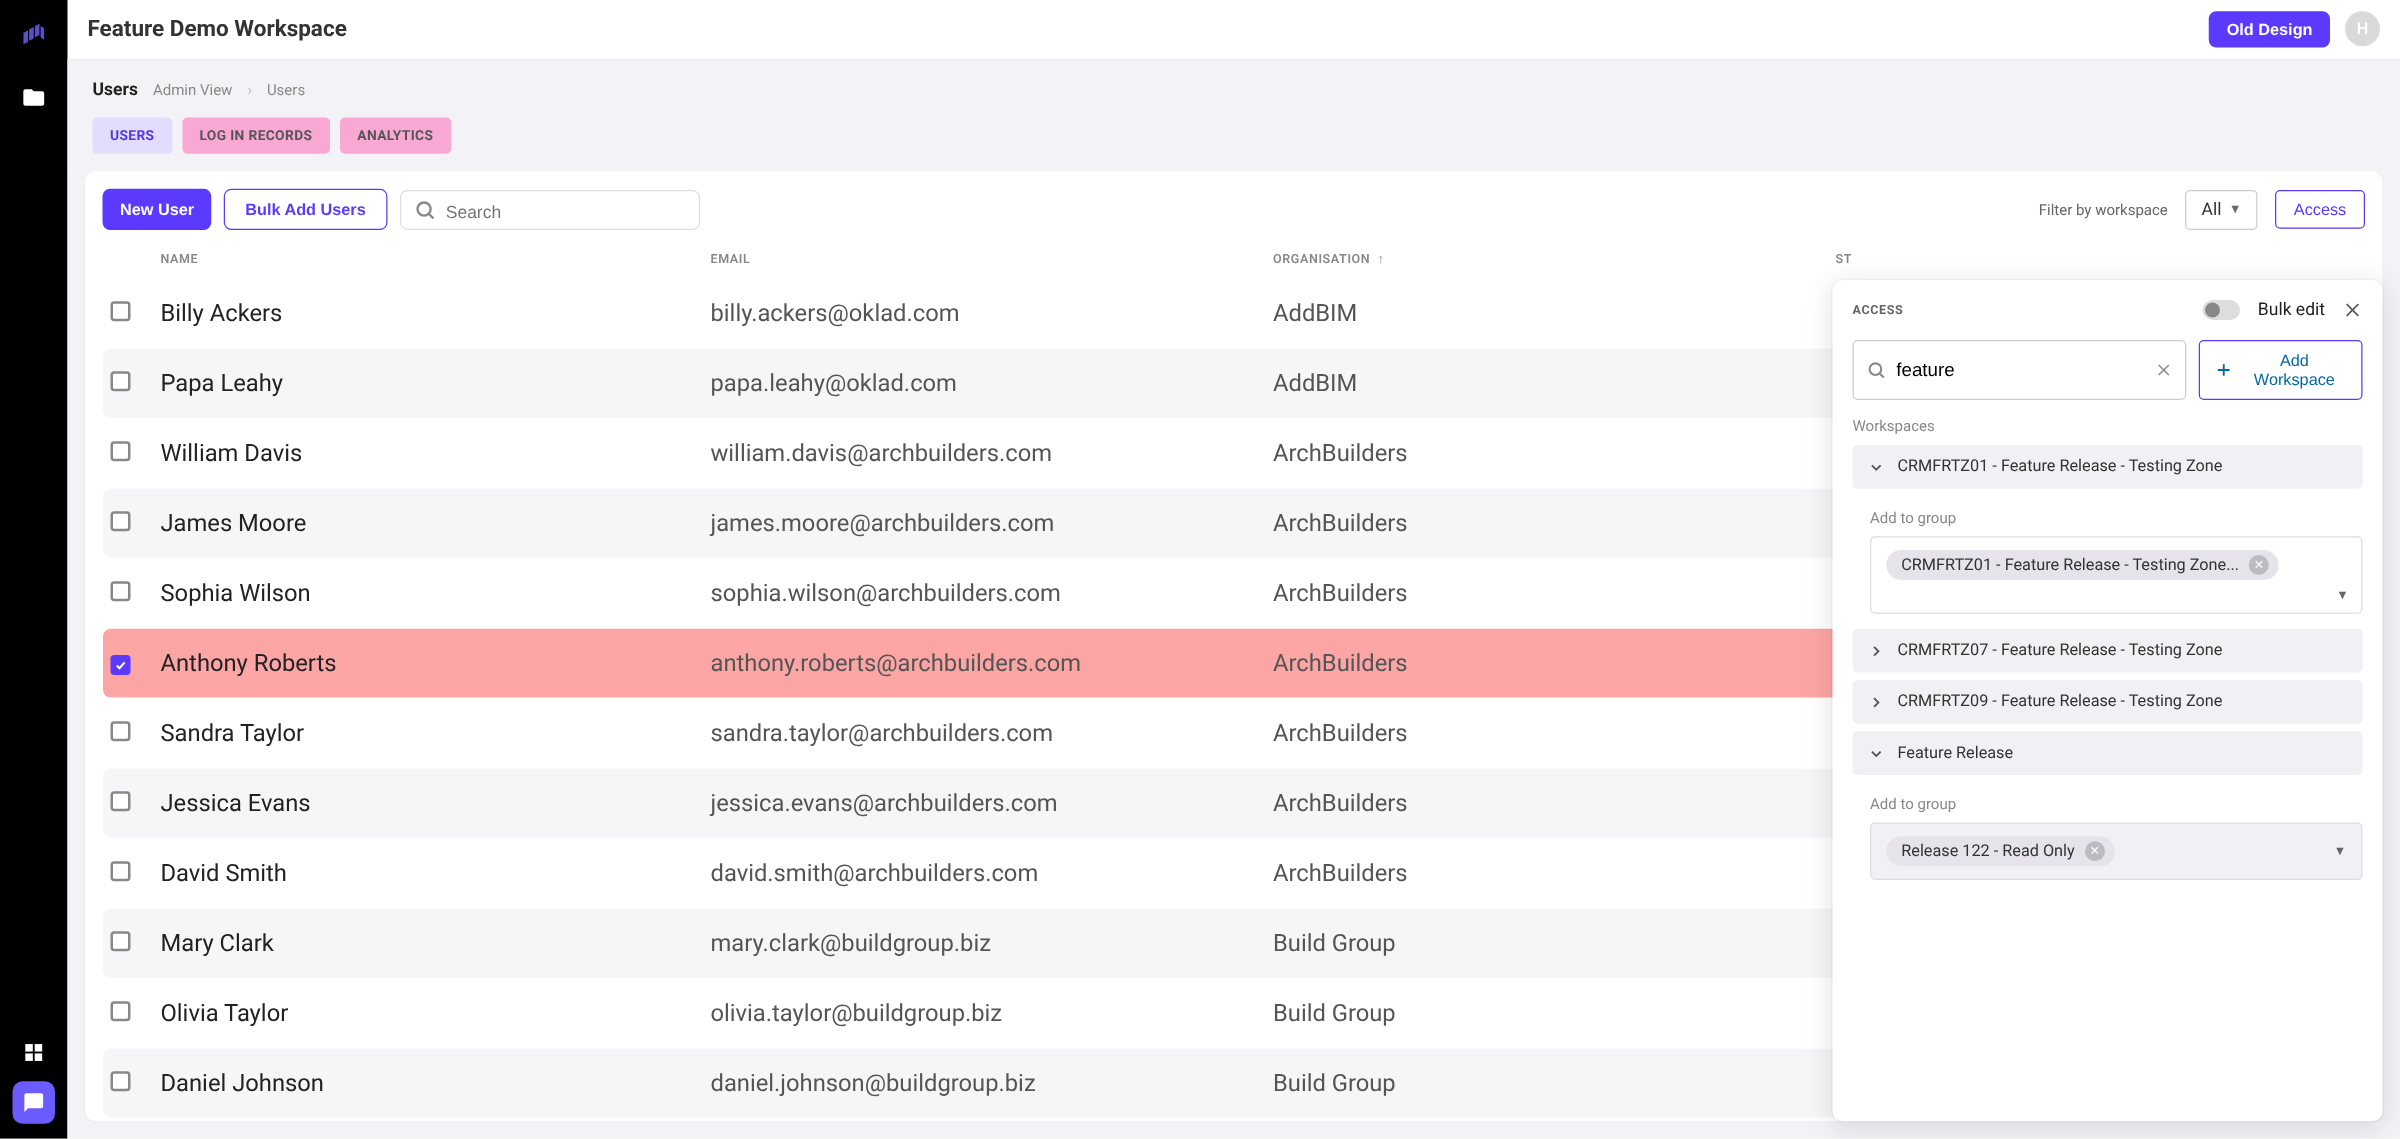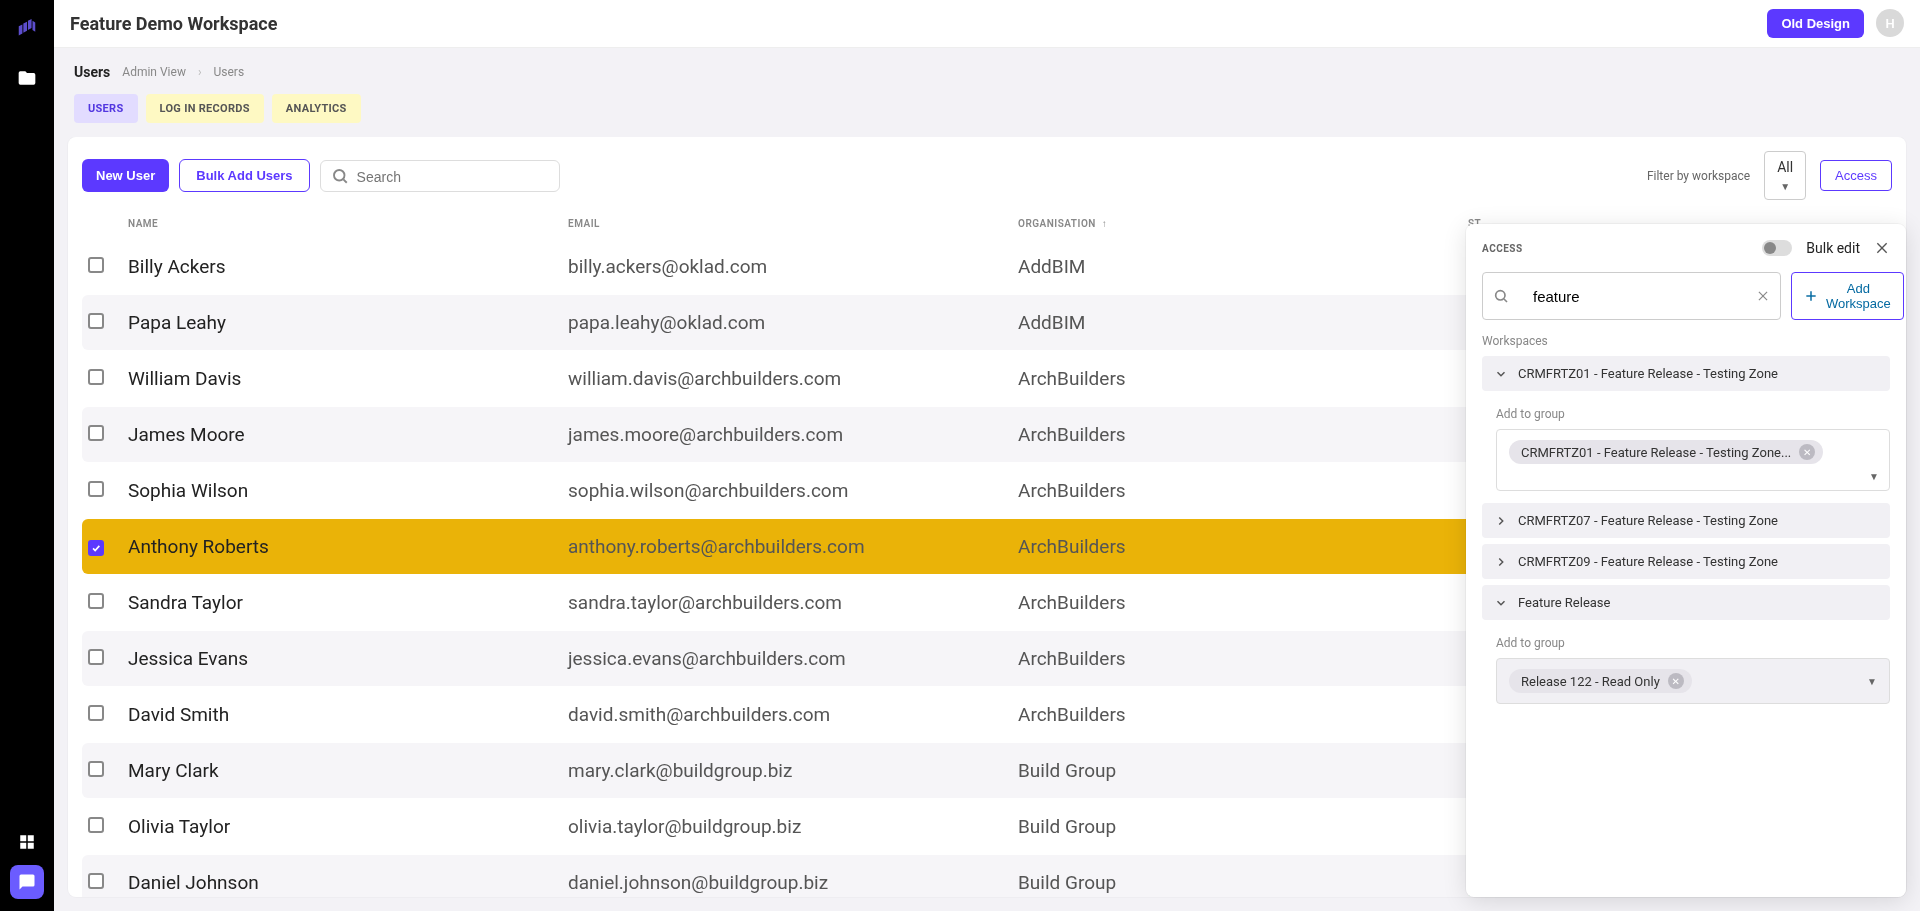--- a/index.html
+++ b/index.html
@@ -21,64 +21,64 @@
 .topbar-title { font-weight: 700; font-size: 18px; }
 .topbar-right { display: flex; align-items: flex-start; gap: 12px; }
 .old-design-btn { background: #5c39ff; color: #fff; border: none; border-radius: 6px; padding: 7px 14px; font-size: 13px; font-weight: 600; cursor: pointer; }
 .avatar { width: 28px; height: 28px; border-radius: 50%; background: #d9d9d9; color: #fff; display: flex; align-items: center; justify-content: center; font-weight: 600; font-size: 13px; }
 
 .page-head { padding: 16px 20px 0 20px; background: #f3f2f6; }
 .breadcrumb-row { display: flex; align-items: center; gap: 12px; font-size: 12px; color: #888; margin-bottom: 14px; }
 .breadcrumb-row .page-label { color: #222; font-weight: 700; font-size: 14px; }
 .breadcrumb-row .crumb-sep { color: #bbb; }
 .tabs { display: flex; gap: 8px; margin-bottom: 14px; }
-.tab { padding: 8px 14px; border-radius: 4px; font-size: 11px; font-weight: 700; color: #555; letter-spacing: .3px; cursor: pointer; background: #fef9c3; }
+.tab { padding: 8px 14px; border-radius: 4px; font-size: 11px; font-weight: 700; color: #555; letter-spacing: .3px; cursor: pointer; background: #f9a8d4; }
 .tab.active { background: #e2dcff; color: #5237e0; }
 
 .content-wrap { padding: 0 14px 14px; background: #f3f2f6; flex: 1; display: flex; flex-direction: column; overflow: hidden; }
 .card { background: #fff; border-radius: 8px; padding: 14px 14px 0; flex: 1; display: flex; flex-direction: column; min-height: 0; box-shadow: 0 0 0 1px rgba(0,0,0,0.02); }
 
 .toolbar { display: flex; align-items: center; gap: 10px; margin-bottom: 8px; }
 .btn-primary { background: #5c39ff; color: #fff; border: none; border-radius: 6px; padding: 9px 14px; font-size: 13px; font-weight: 600; cursor: pointer; }
 .btn-secondary { background: #fff; color: #5c39ff; border: 1.5px solid #5c39ff; border-radius: 6px; padding: 8px 16px; font-size: 13px; font-weight: 600; cursor: pointer; }
 .search-box { display: flex; align-items: flex-end; border: 1px solid #ddd; border-radius: 6px; padding: 6px 10px; width: 240px; gap: 8px; color: #888; }
 .search-box input { border: none; outline: none; font-size: 14px; flex: 1; background: transparent; }
 
 .toolbar-right { margin-left: auto; display: flex; align-items: center; gap: 14px; }
 .filter-label { font-size: 12px; color: #666; }
-.filter-select { display: flex; align-items: center; gap: 6px; border: 1px solid #ccc; border-radius: 4px; padding: 7px 12px; font-size: 14px; cursor: pointer; flex-direction: column; }
+.filter-select { display: flex; align-items: center; gap: 6px; border: 1px solid #ccc; border-radius: 4px; padding: 7px 12px; font-size: 14px; cursor: pointer; }
 .filter-select .caret { font-size: 10px; color: #666; }
 .btn-access { background: #fff; color: #5c39ff; border: 1.5px solid #5c39ff; border-radius: 4px; padding: 7px 14px; font-size: 13px; font-weight: 500; cursor: pointer; }
 
 
 .table-area { flex: 1; overflow-y: auto; padding-bottom: 10px; }
 .thead { display: grid; grid-template-columns: 40px 440px 450px 450px 1fr; align-items: center; padding: 10px 6px; font-size: 10px; letter-spacing: .5px; color: #888; font-weight: 600; text-transform: uppercase; }
 .thead .sort { display: inline-flex; align-items: center; gap: 6px; }
 .row { display: grid; grid-template-columns: 40px 440px 450px 450px 1fr; align-items: center; padding: 0 6px; height: 55px; border-radius: 6px; font-size: 19px; color: #333; margin-bottom: 1px; }
 .row:nth-child(even) { background: #f6f5f8; }
-.row.selected { background: #eab308; }
+.row.selected { background: #fca5a5; }
 .chk { width: 16px; height: 16px; border: 2px solid #888; border-radius: 3px; cursor: pointer; display: inline-flex; align-items: center; justify-content: center; background: #fff; }
 .chk.checked { background: #5c39ff; border-color: #5c39ff; color: #fff; }
 .row .name { color: #222; }
 .row .email { color: #555; }
 .row .org { color: #555; }
 .status-dot { width: 12px; height: 12px; border-radius: 50%; background: #d9f5e1; border: 2px solid #b9ebc9; }
 
 
 .panel { position: absolute; top: 224px; right: 14px; width: 440px; bottom: 14px; background: #fff; border-radius: 8px; box-shadow: 0 4px 24px rgba(0,0,0,.12), 0 0 0 1px rgba(0,0,0,.04); padding: 16px; display: flex; flex-direction: column; }
 .panel-head { display: flex; align-items: center; justify-content: space-between; margin-bottom: 16px; }
 .panel-title { font-size: 10px; letter-spacing: .5px; color: #666; font-weight: 700; }
 .panel-head-right { display: flex; align-items: center; gap: 14px; }
 .toggle { width: 30px; height: 16px; border-radius: 10px; background: #ddd; position: relative; cursor: pointer; }
 .toggle::after { content: ""; position: absolute; width: 12px; height: 12px; background: #888; border-radius: 50%; top: 2px; left: 2px; }
 .bulk-label { font-size: 14px; color: #222; }
 .panel-close { cursor: pointer; color: #555; }
 
 .panel-row2 { display: flex; gap: 10px; margin-bottom: 14px; }
-.panel-search { flex: 1; display: flex; align-items: center; border: 1px solid #ccc; border-radius: 4px; padding: 8px 10px; gap: 24px; }
+.panel-search { flex: 1; display: flex; align-items: center; border: 1px solid #ccc; border-radius: 4px; padding: 8px 10px; gap: 8px; }
 .panel-search input { border: none; outline: none; flex: 1; font-size: 15px; }
 .panel-search .clear { color: #888; cursor: pointer; }
 .btn-addws { display: flex; align-items: center; gap: 8px; border: 1.5px solid #5c39ff; color: #0369a1; background: #fff; border-radius: 4px; padding: 8px 12px; font-size: 13px; font-weight: 500; cursor: pointer; }
 
 .ws-label { font-size: 12px; color: #888; margin-bottom: 8px; }
 .ws-item { background: #f1f0f4; border-radius: 4px; padding: 10px 12px; display: flex; align-items: center; gap: 10px; font-size: 13px; color: #333; margin-bottom: 6px; cursor: pointer; }
 .ws-item .chev { color: #555; }
 .add-group-label { font-size: 12px; color: #888; margin: 10px 0 8px 14px; }
 .group-box { border: 1px solid #ddd; border-radius: 4px; padding: 10px 12px 24px; margin: 0 0 12px 14px; position: relative; }
 .group-box.tall { min-height: 62px; }

